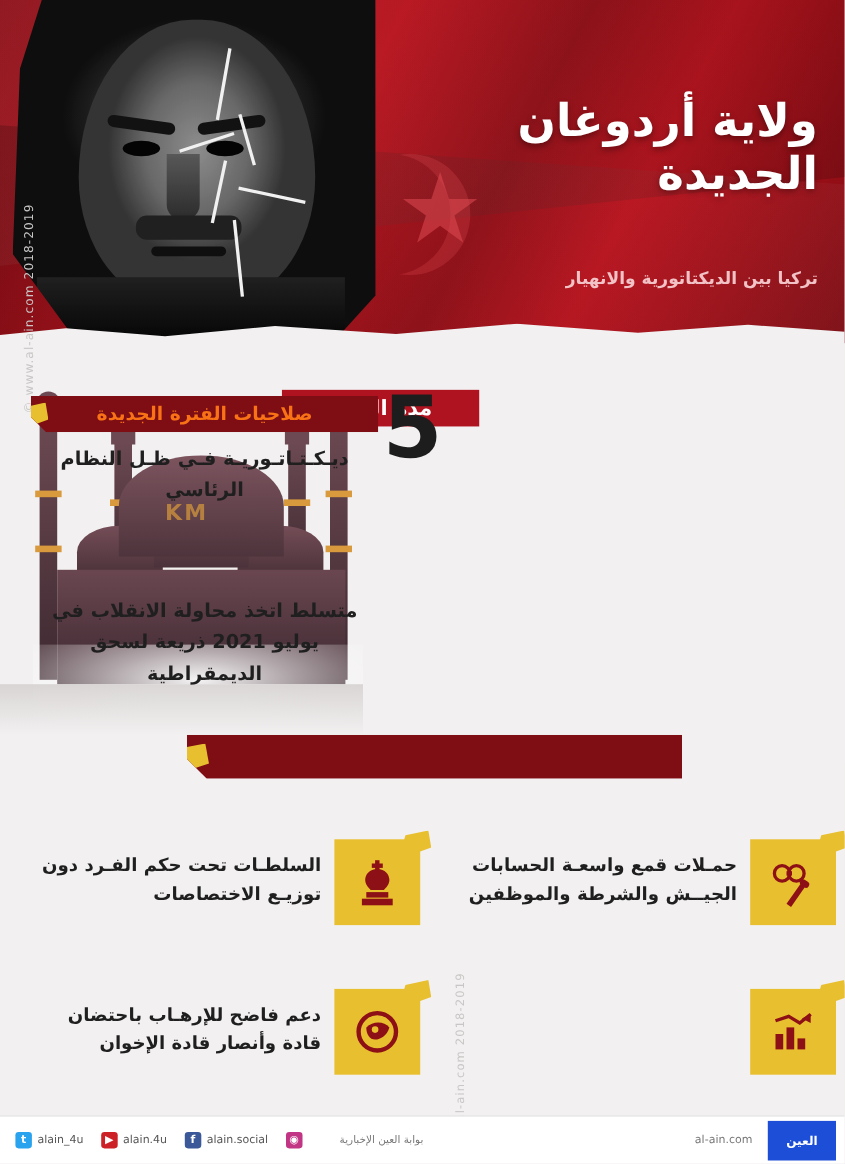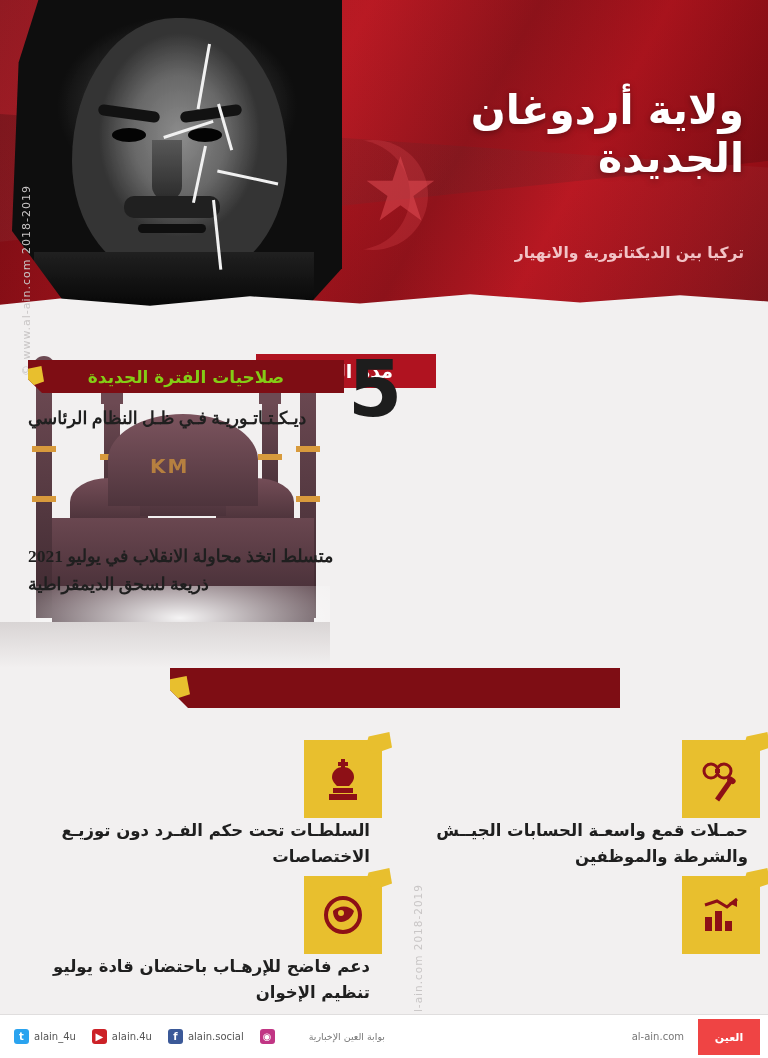--- a/index.html
+++ b/index.html
@@ -125,54 +125,54 @@
     position:absolute; right:320px; top:352px; width:100px;
     color:#1d1d1d; font-size:78px; font-weight:bold; text-align:left; line-height:.95;
   }
   .duration-word {
     position:absolute; right:352px; top:400px; width:170px;
     color:#1d1d1d; font-size:33px; font-weight:bold; text-align:center;
   }
 
   
   .ribbon {
-    position:absolute; background:#7e0d14; color:#84cc16; font-weight:bold;
+    position:absolute; background:#7e0d14; color:#f97316; font-weight:bold;
     font-size:17px; height:33px; display:flex; align-items:center;
     justify-content:center; padding:0 14px;
     clip-path: polygon(0 0, 100% 0, 100% 100%, 14px 100%, 0 58%);
     text-align: center;
   }
   .ribbon .brushdot {
     position:absolute; left:-10px; top:6px; width:26px; height:22px; background:#e8bf2e;
     clip-path: polygon(10% 20%, 90% 0, 100% 70%, 30% 100%, 0 60%);
   }
   .rb1 { right:424px; top:360px; width:316px; }
   .rb2 { right:424px; top:498px; width:316px; }
   .info-text {
     position:absolute; color:#1f1f1f; font-size:17.5px; line-height:1.62;
-    text-align:left; font-weight:bold;font-family:Liberation Serif, serif;
+    text-align:center; font-weight:bold;
   }
   .it1 { right:424px; top:404px; width:316px; }
   .it2 { right:424px; top:542px; width:316px; }
 
   
   .section-ribbon {
     position:absolute; right:148px; top:668px; width:450px; height:40px;
     background:#7e0d14; color:#fff; font-weight:bold; font-size:24px;
     display:flex; align-items:center; justify-content:center;
     clip-path: polygon(0 0, 100% 0, 100% 100%, 18px 100%, 0 55%);
   }
   .section-ribbon .brushdot2 {
     position:absolute; left:-14px; top:8px; width:34px; height:26px; background:#e8bf2e;
     clip-path: polygon(10% 20%, 90% 0, 100% 70%, 30% 100%, 0 60%);
   }
 
   
   .grid { position:absolute; left:0; top:736px; width:768px; height:260px; }
-  .cell { position:absolute; width:366px; height:128px; display:flex; flex-direction:column; align-items:flex-start; }
+  .cell { position:absolute; width:366px; height:128px; display:flex; align-items:center; }
   .cell.r1c1 { right:8px; top:0; }
   .cell.r1c2 { right:386px; top:0; }
   .cell.r2c1 { right:8px; top:136px; }
   .cell.r2c2 { right:386px; top:136px; }
   .iconbox {
     position:relative; width:78px; height:78px; flex:0 0 78px; margin-top:4px;
     background:#e8bf2e; display:flex; align-items:center; justify-content:center;
   }
   .iconbox::after {
     content:""; position:absolute; right:-10px; top:-8px; width:26px; height:22px;
@@ -193,21 +193,21 @@
     display:flex; align-items:center; direction:ltr;
   }
   .social { display:flex; align-items:center; gap:16px; padding-left:14px; }
   .social .item { display:flex; align-items:center; gap:5px; font-size:10px; color:#555; }
   .sq { width:15px; height:15px; border-radius:3px; display:flex; align-items:center; justify-content:center;
         color:#fff; font-size:10px; font-weight:bold; }
   .sq.tw { background:#2aa3ef; } .sq.yt { background:#cc2127; }
   .sq.fb { background:#3b5998; } .sq.ig { background:#c13584; }
   .footer-credit { font-size:9.5px; color:#777; margin-left:18px; }
   .footer-logo {
-    position:absolute; right:8px; top:4px; width:62px; height:36px; background:#ef4444;
+    position:absolute; right:8px; top:4px; width:62px; height:36px; background:#1d4ed8;
     color:#fff; font-size:11px; font-weight:bold; display:flex; align-items:center; justify-content:center;
     direction:rtl;
   }
   .footer-url { position:absolute; right:84px; top:16px; font-size:10px; color:#777; }
 </style>
 </head>
 <body>
 
 <div class="page">
 
@@ -326,21 +326,21 @@
     </div>
 
     <div class="cell r2c2">
       <div class="iconbox">
         <svg viewBox="0 0 48 48" aria-hidden="true">
           <circle cx="24" cy="24" r="17" fill="none" stroke="#8d1016" stroke-width="4"></circle>
           <path d="M14 20c6-6 16-6 21 0 -2 7 -8 11 -13 11 -5 0 -8 -5 -8 -11z"></path>
           <circle cx="22" cy="22" r="3" fill="#e8bf2e"></circle>
         </svg>
       </div>
-      <div class="cell-text">دعم فاضح للإرهـاب باحتضان قادة يوليو تنظيم الإخوان</div>
+      <div class="cell-text">دعم فاضح للإرهـاب باحتضان قادة وأنصار قادة الإخوان</div>
     </div>
   </div>
 
   <div class="wm-mid">© www.al-ain.com  2018-2019</div>
 
   <div class="footer">
     <div class="social">
       <div class="item">
         <span class="sq tw">t</span>
         <span>alain_4u</span>

